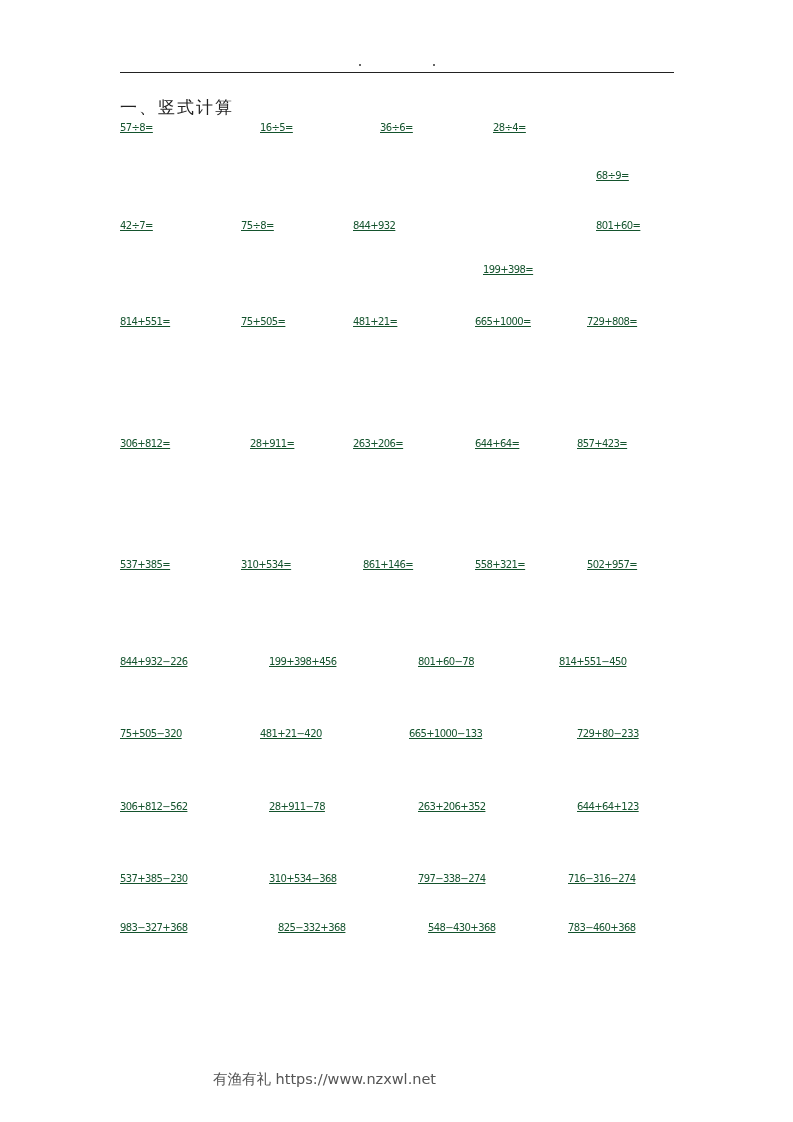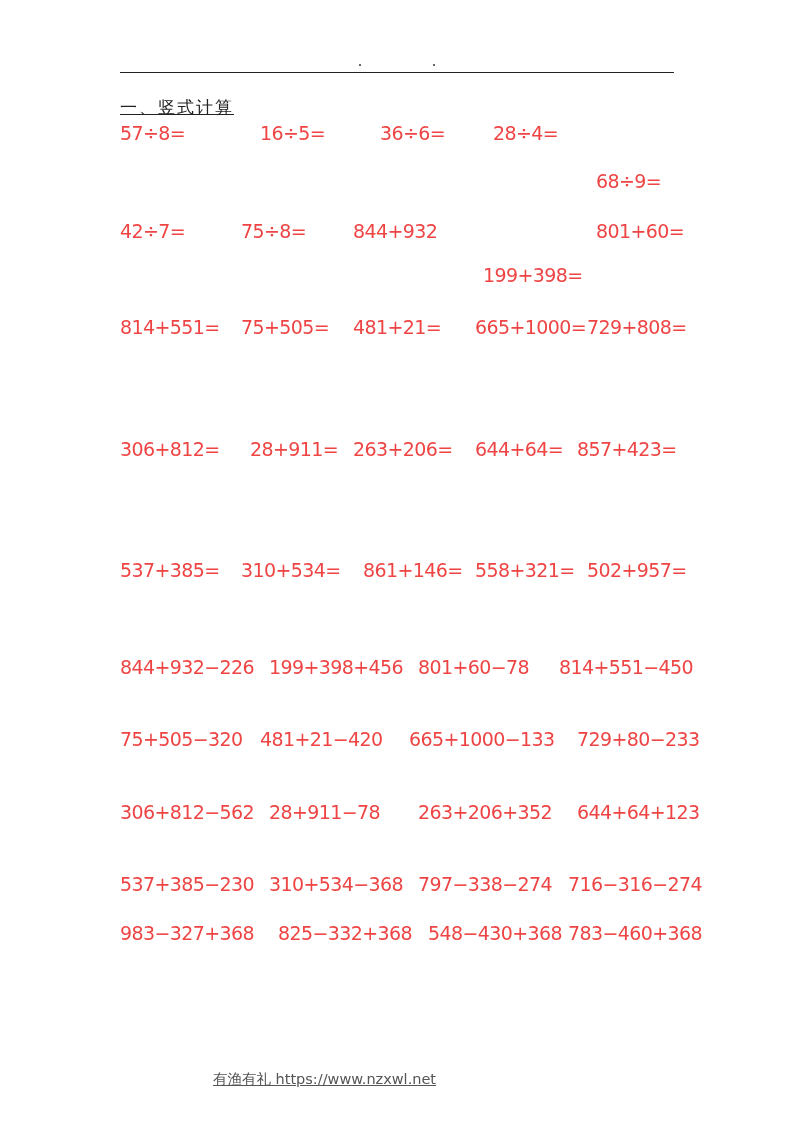--- a/index.html
+++ b/index.html
@@ -1,22 +1,22 @@
 <!DOCTYPE html>
 <html><head>
   <meta charset="utf-8">
   <style>
     html, body { margin:0; padding:0; background:#fff; }
     body { width:793px; height:1122px; position:relative; overflow:hidden;
            font-family:"DejaVu Sans", sans-serif; color:#111; }
     .rule { position:absolute; left:120px; top:72px; width:554px; height:1px; background:#222; }
     .dot { position:absolute; top:64px; width:2px; height:2px; background:#333; border-radius:1px; }
-    .heading { position:absolute; left:120px; top:96px; font-family:"DejaVu Serif", serif; font-size:17px; letter-spacing:2px; color:#222;text-decoration:underline; }
-    .prob { position:absolute; font-family:"DejaVu Sans", sans-serif; font-size:19px; letter-spacing:-0.6px; white-space:nowrap; color:#ef4444; }
-    .footer { position:absolute; left:0; width:649px; top:1070px; text-align:center; font-size:14.5px; color:#555;text-decoration:underline; }
+    .heading { position:absolute; left:120px; top:96px; font-family:"DejaVu Serif", serif; font-size:17px; letter-spacing:2px; color:#222; }
+    .prob { position:absolute; font-family:"DejaVu Sans", sans-serif; font-size:10px; letter-spacing:-0.6px; white-space:nowrap; color:#14532d;text-decoration:underline; }
+    .footer { position:absolute; left:0; width:649px; top:1070px; text-align:center; font-size:14.5px; color:#555; }
   </style>
 </head>
 <body>
 
 <div class="dot" style="left:359px;"></div>
 <div class="dot" style="left:433px;"></div>
 <div class="rule"></div>
 
 <div class="heading">一、竖式计算</div>
 

